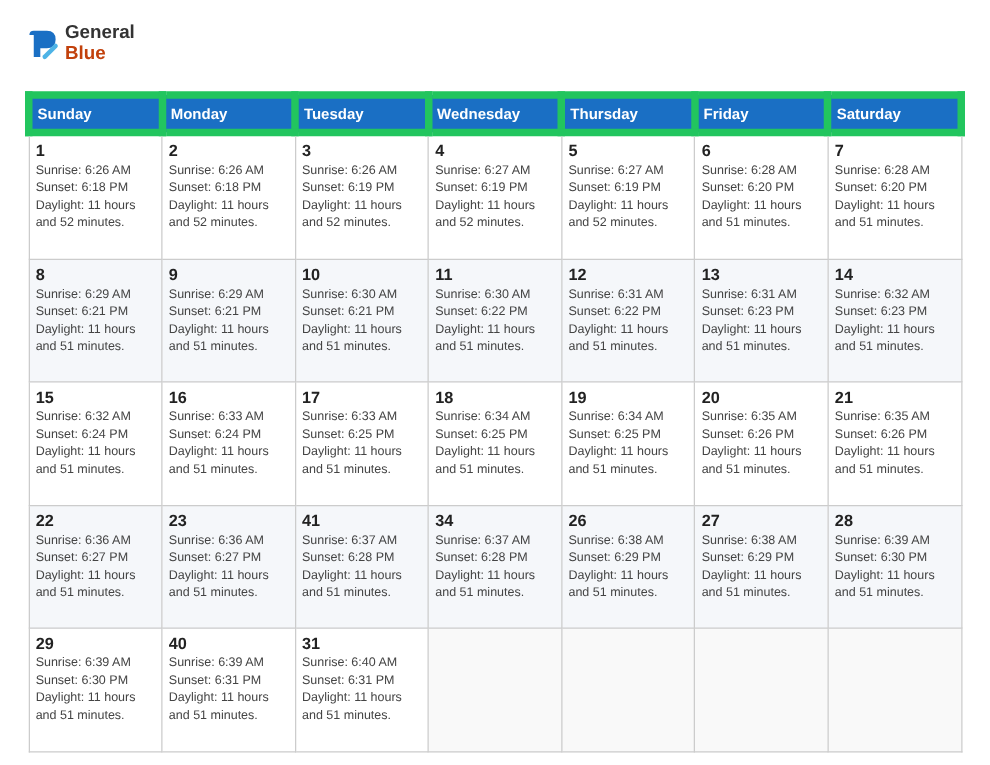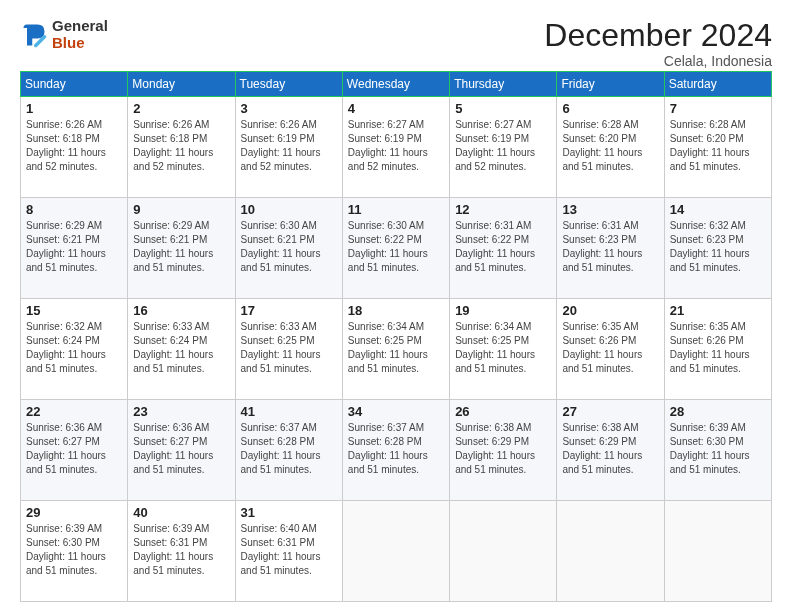--- a/index.html
+++ b/index.html
@@ -13,22 +13,22 @@
     .page {
       width: 792px;
       height: 612px;
       padding: 18px 20px 10px 20px;
       display: flex;
       flex-direction: column;
     }
     .header {
       display: flex;
       justify-content: space-between;
-      align-items: flex-start;
-      margin-bottom: 2px;
+      align-items: flex-end;
+      margin-bottom: 22px;
     }
     .logo {
       display: flex;
       align-items: center;
       gap: 4px;
     }
     .logo-text {
       font-size: 15px;
       font-weight: bold;
       color: #333;
@@ -57,24 +57,24 @@
     .calendar {
       flex: 1;
       border-collapse: collapse;
       width: 100%;
       table-layout: fixed;
     }
     .calendar thead th {
       background: #1a6fc4;
       color: #fff;
       font-size: 12px;
-      font-weight: normal;
+      font-weight: bold;
       padding: 5px 4px;
       text-align: left;
-      border: 1px solid #22c55e;
+      border: 6px solid #22c55e;
     }
     .calendar tbody td {
       border: 1px solid #ccc;
       vertical-align: top;
       padding: 4px 5px;
       font-size: 9.5px;
       color: #333;
       height: 80px;
       background: #fff;
     }
@@ -106,24 +106,20 @@
       <svg class="logo-icon" viewBox="0 0 32 32">
         <rect x="0" y="0" width="32" height="32" fill="white"></rect>
         <path d="M4 8 Q4 4 8 4 L20 4 Q28 4 28 12 Q28 20 20 20 L14 20 L14 28 L8 28 L8 20 L8 8 Z" fill="#1a6fc4"></path>
         <path d="M18 28 L28 18" stroke="#4db3e6" stroke-width="4" fill="none" stroke-linecap="round"></path>
       </svg>
       <div class="logo-text">
         <div>General</div>
         <div><span>Blue</span></div>
       </div>
     </div>
-    <div class="title-block">
-      <div class="month-title">December 2024</div>
-      <div class="location">Celala, Indonesia</div>
-    </div>
   </div>
 
   <table class="calendar">
     <thead>
       <tr id="header-row">
           <th>Sunday</th>
           <th>Monday</th>
           <th>Tuesday</th>
           <th>Wednesday</th>
           <th>Thursday</th>

